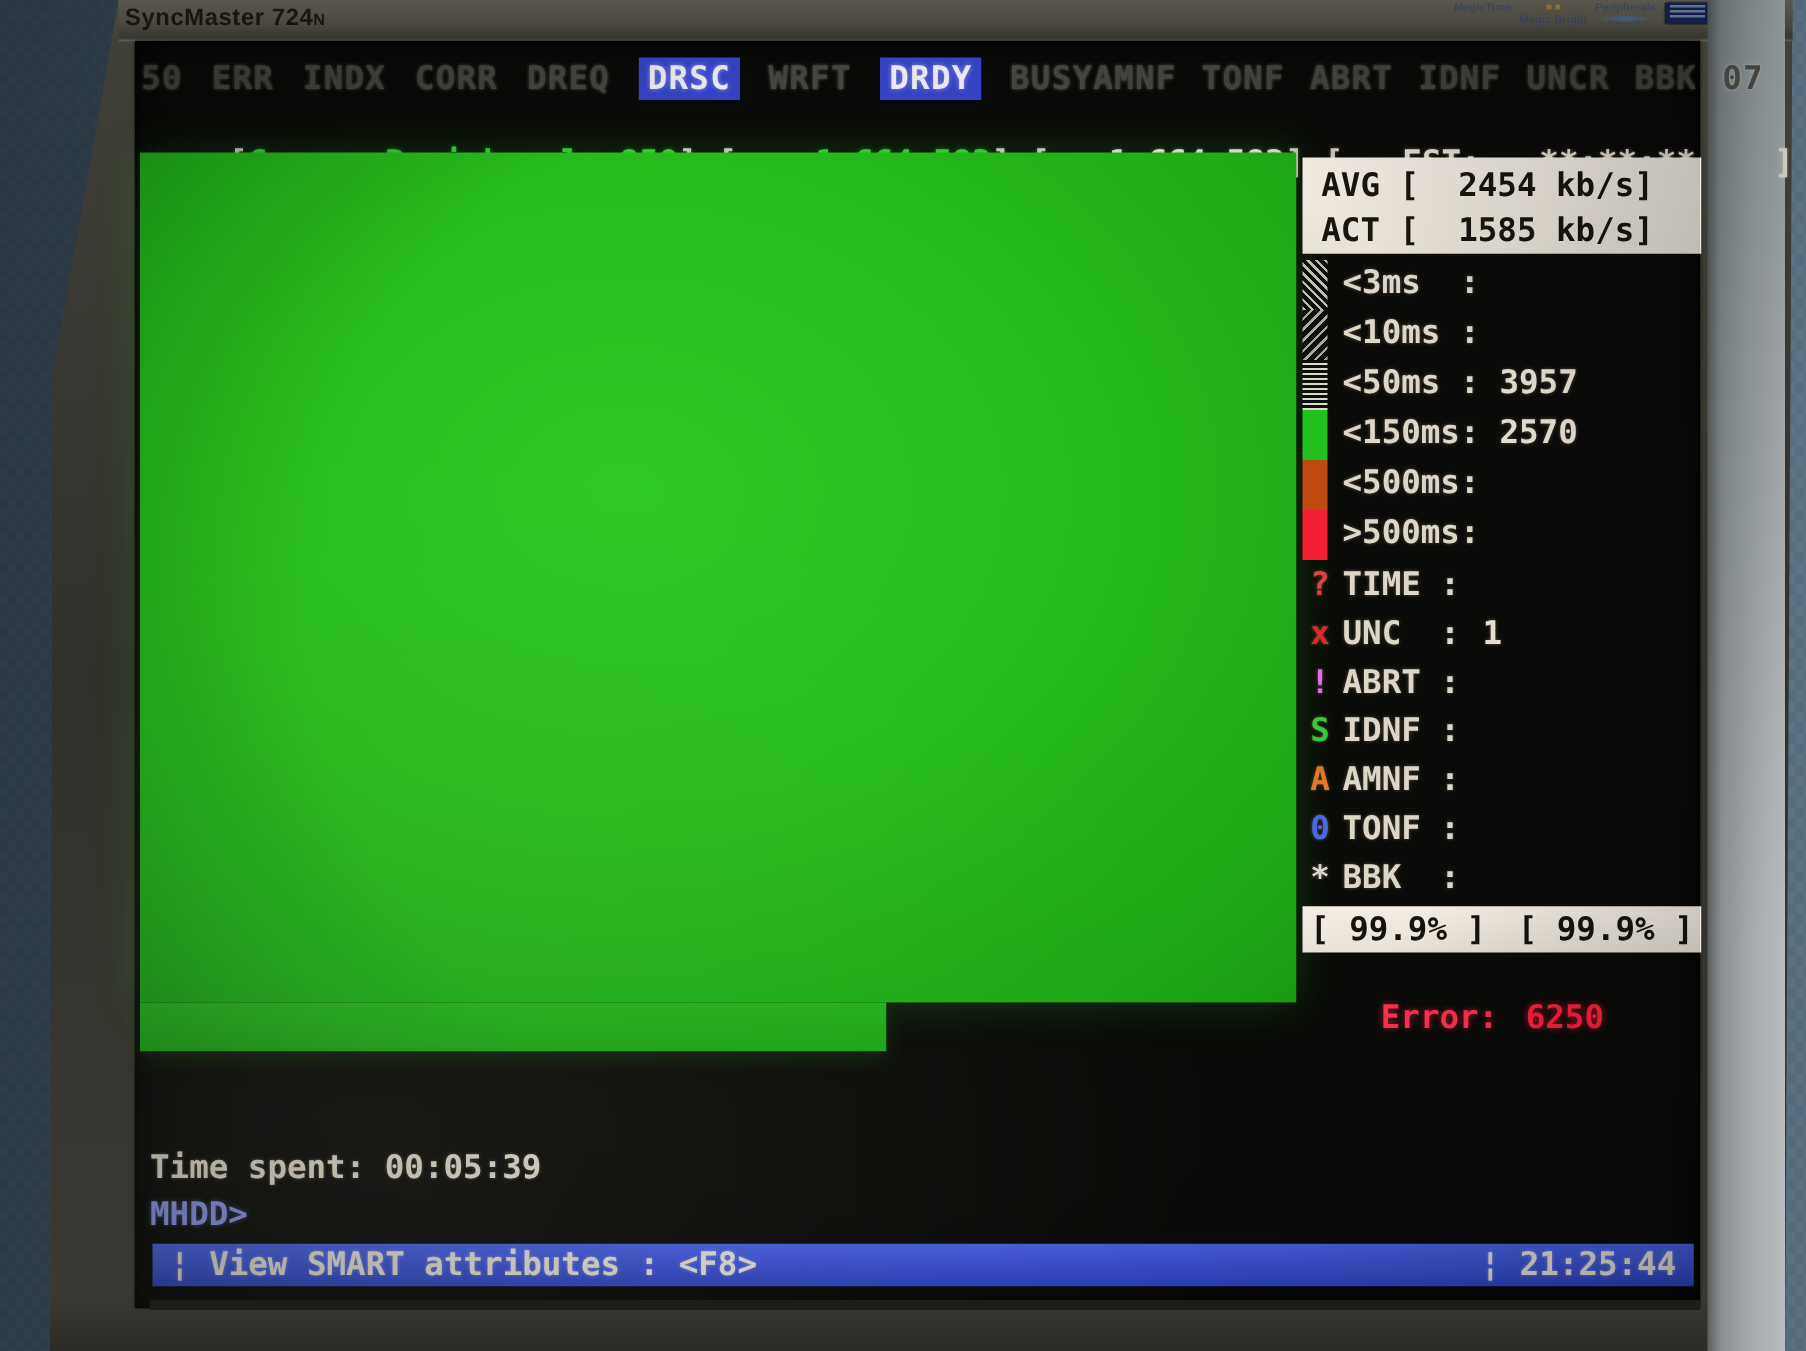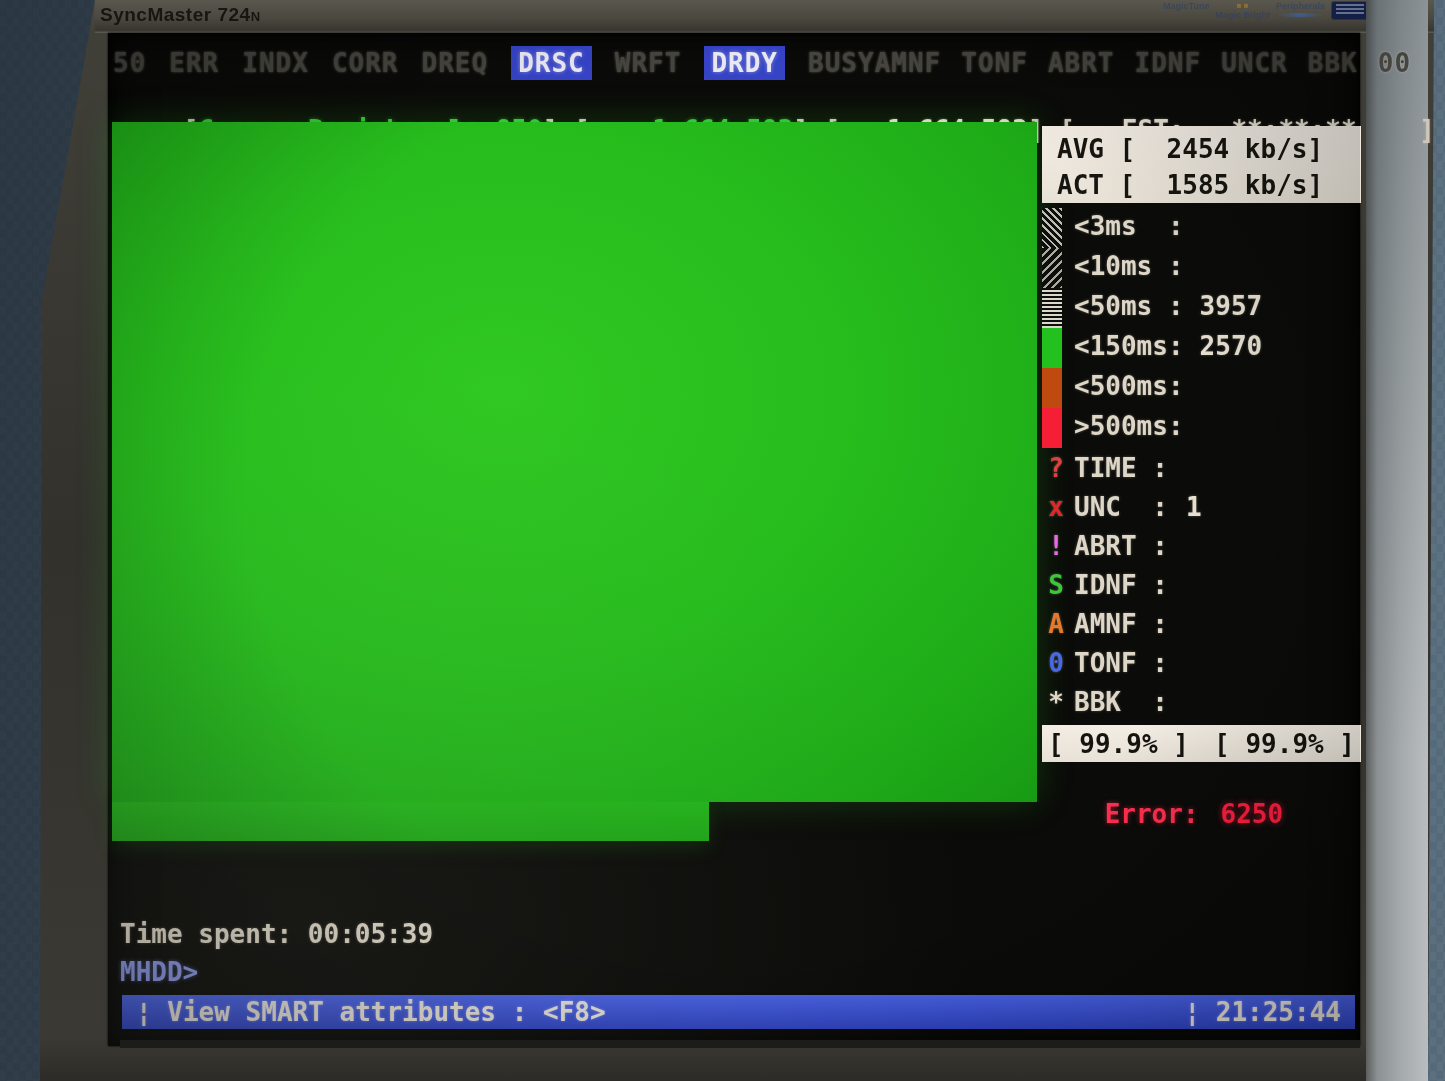--- a/index.html
+++ b/index.html
@@ -130,21 +130,21 @@
       <span class="flag on">DRDY</span>
       <span class="flag">BUSY</span>
     </div>
     <div class="sgroup right">
       <span class="flag">AMNF</span>
       <span class="flag">TONF</span>
       <span class="flag">ABRT</span>
       <span class="flag">IDNF</span>
       <span class="flag">UNCR</span>
       <span class="flag">BBK</span>
-      <span class="flag">00</span>
+      <span class="flag">07</span>
     </div>
   </div>
 
   <div class="drive-row pre">
     <span class="br">[</span><span class="grn">Conner Peripherals 850</span><span class="br pre">] [    </span><span class="grn">1,664,583</span><span class="br pre">] [   </span><span class="wht">1,664,582</span><span class="br pre">] [   </span><span class="wht">EST:</span><span class="pre">   </span><span class="wht">**:**:**</span><span class="br pre">    ]</span>
   </div>
 
   <div class="scan-main"></div>
   <div class="scan-part"></div>
 

